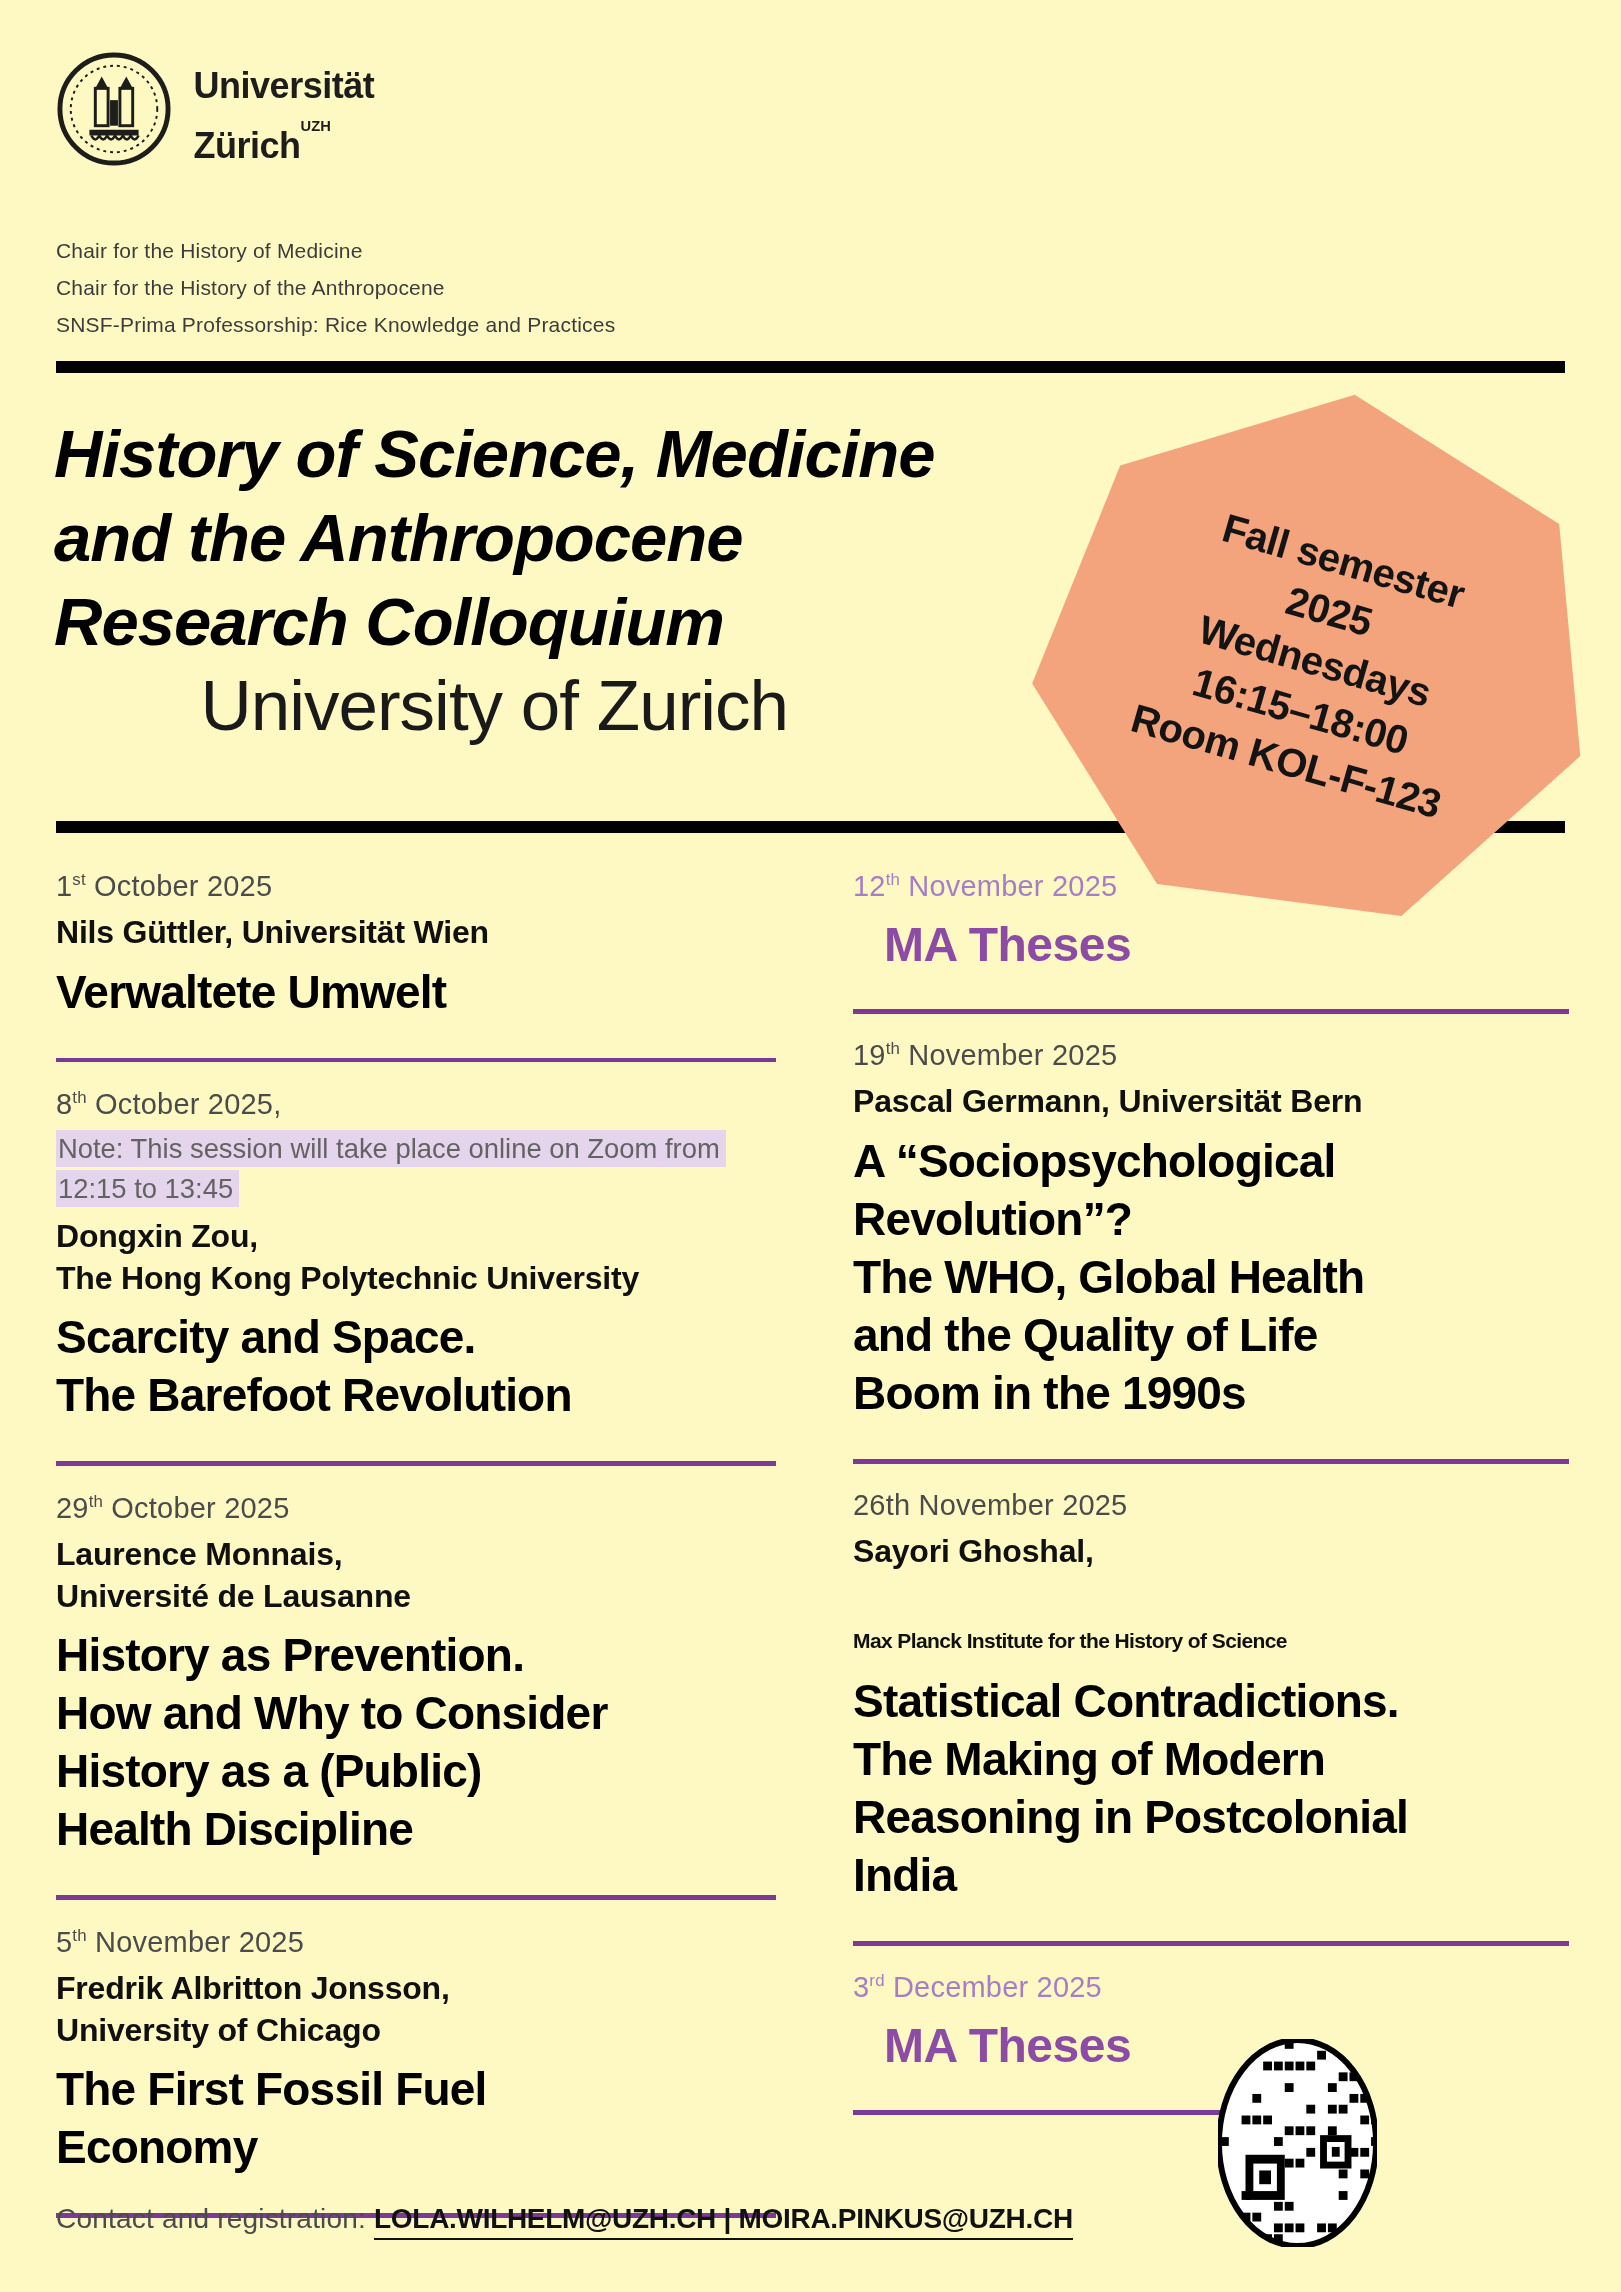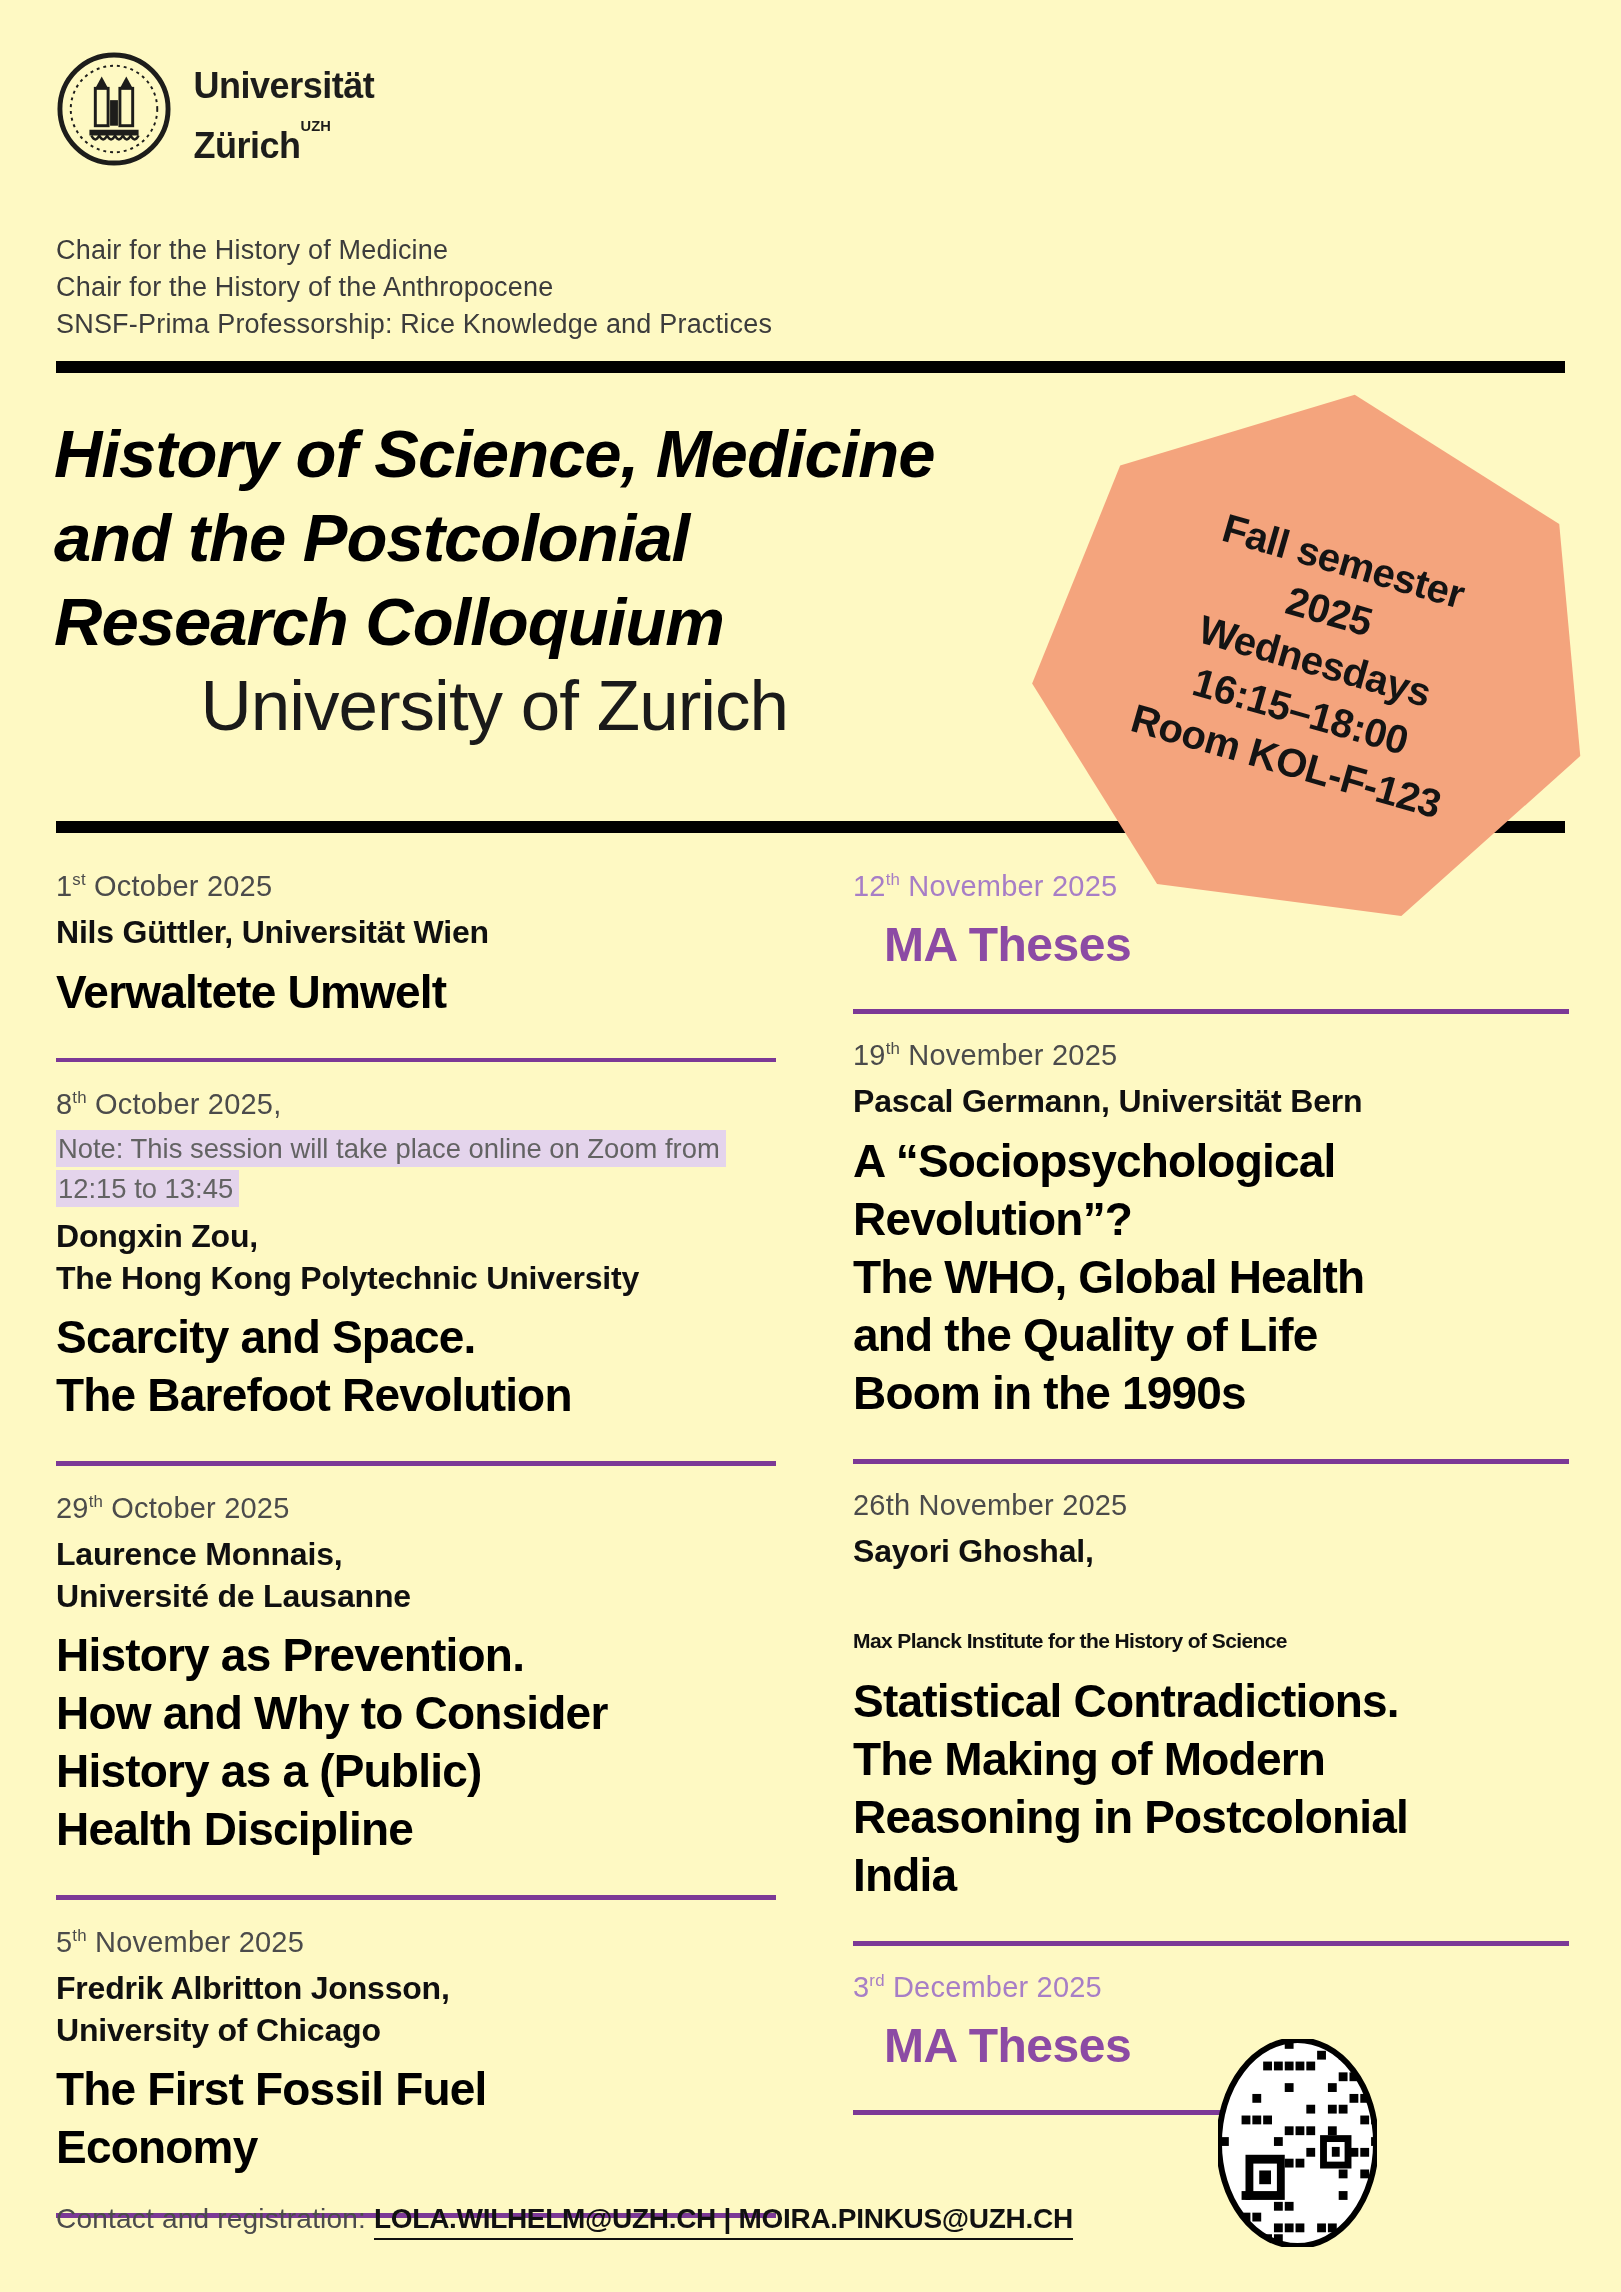--- a/index.html
+++ b/index.html
@@ -7,21 +7,21 @@
     position:relative; width:1621px; height:2293px; background:#fef9c3;
     font-family:"Liberation Sans", sans-serif; color:#111; overflow:hidden;
     margin:0 auto;
   }
   
   .logo{position:absolute; top:51px; left:56px; display:flex; align-items:flex-start; gap:21.6px;}
   .logo svg{display:block;}
   .wordmark{margin-top:13.7px; font-weight:700; font-size:36px; line-height:41px; color:#1d1d1b; letter-spacing:-0.5px;}
   .wordmark .uzh{font-size:14.7px; vertical-align:27.4px; letter-spacing:0;}
   
-  .dept{position:absolute; top:232px; left:56px; font-size:27px; line-height:37px; font-weight:300; color:#3c3c3c; letter-spacing:0.2px;}
+  .dept{position:absolute; top:232px; left:56px; font-size:21px; line-height:37px; font-weight:300; color:#3c3c3c; letter-spacing:0.2px;}
   
   .rule-black{position:absolute; left:56px; right:56px; height:11.8px; background:#000;}
   .rb1{top:361px;} .rb2{top:821px;}
   .rule-purple{height:4.9px; background:#7c3996; border:0; margin:37px 0 25.5px 0; width:100%;}
   
   .main-title{position:absolute; top:412px; left:54px; letter-spacing:-1px;}
   .main-title .b{font-size:67px; line-height:84px; font-weight:700; color:#000;font-style:italic;}
   .main-title .l{font-size:71px; line-height:84px; font-weight:300; color:#1a1a1a;text-align:center;}
   
   .badge{position:absolute; top:392px; left:1031px; width:568px; height:537px; z-index:3;}
@@ -82,21 +82,21 @@
   <div class="dept">
     <div>Chair for the History of Medicine</div>
     <div>Chair for the History of the Anthropocene</div>
     <div>SNSF-Prima Professorship: Rice Knowledge and Practices</div>
   </div>
 
   <div class="rule-black rb1"></div>
 
   <div class="main-title">
     <div class="b">History of Science, Medicine</div>
-    <div class="b">and the Postcolonial</div>
+    <div class="b">and the Anthropocene</div>
     <div class="b">Research Colloquium</div>
     <div class="l">University of Zurich</div>
   </div>
 
   <div class="rule-black rb2"></div>
 
   <div class="badge">
     <div class="badge-shape"></div>
     <div class="badge-text">
       <div>Fall semester</div>

